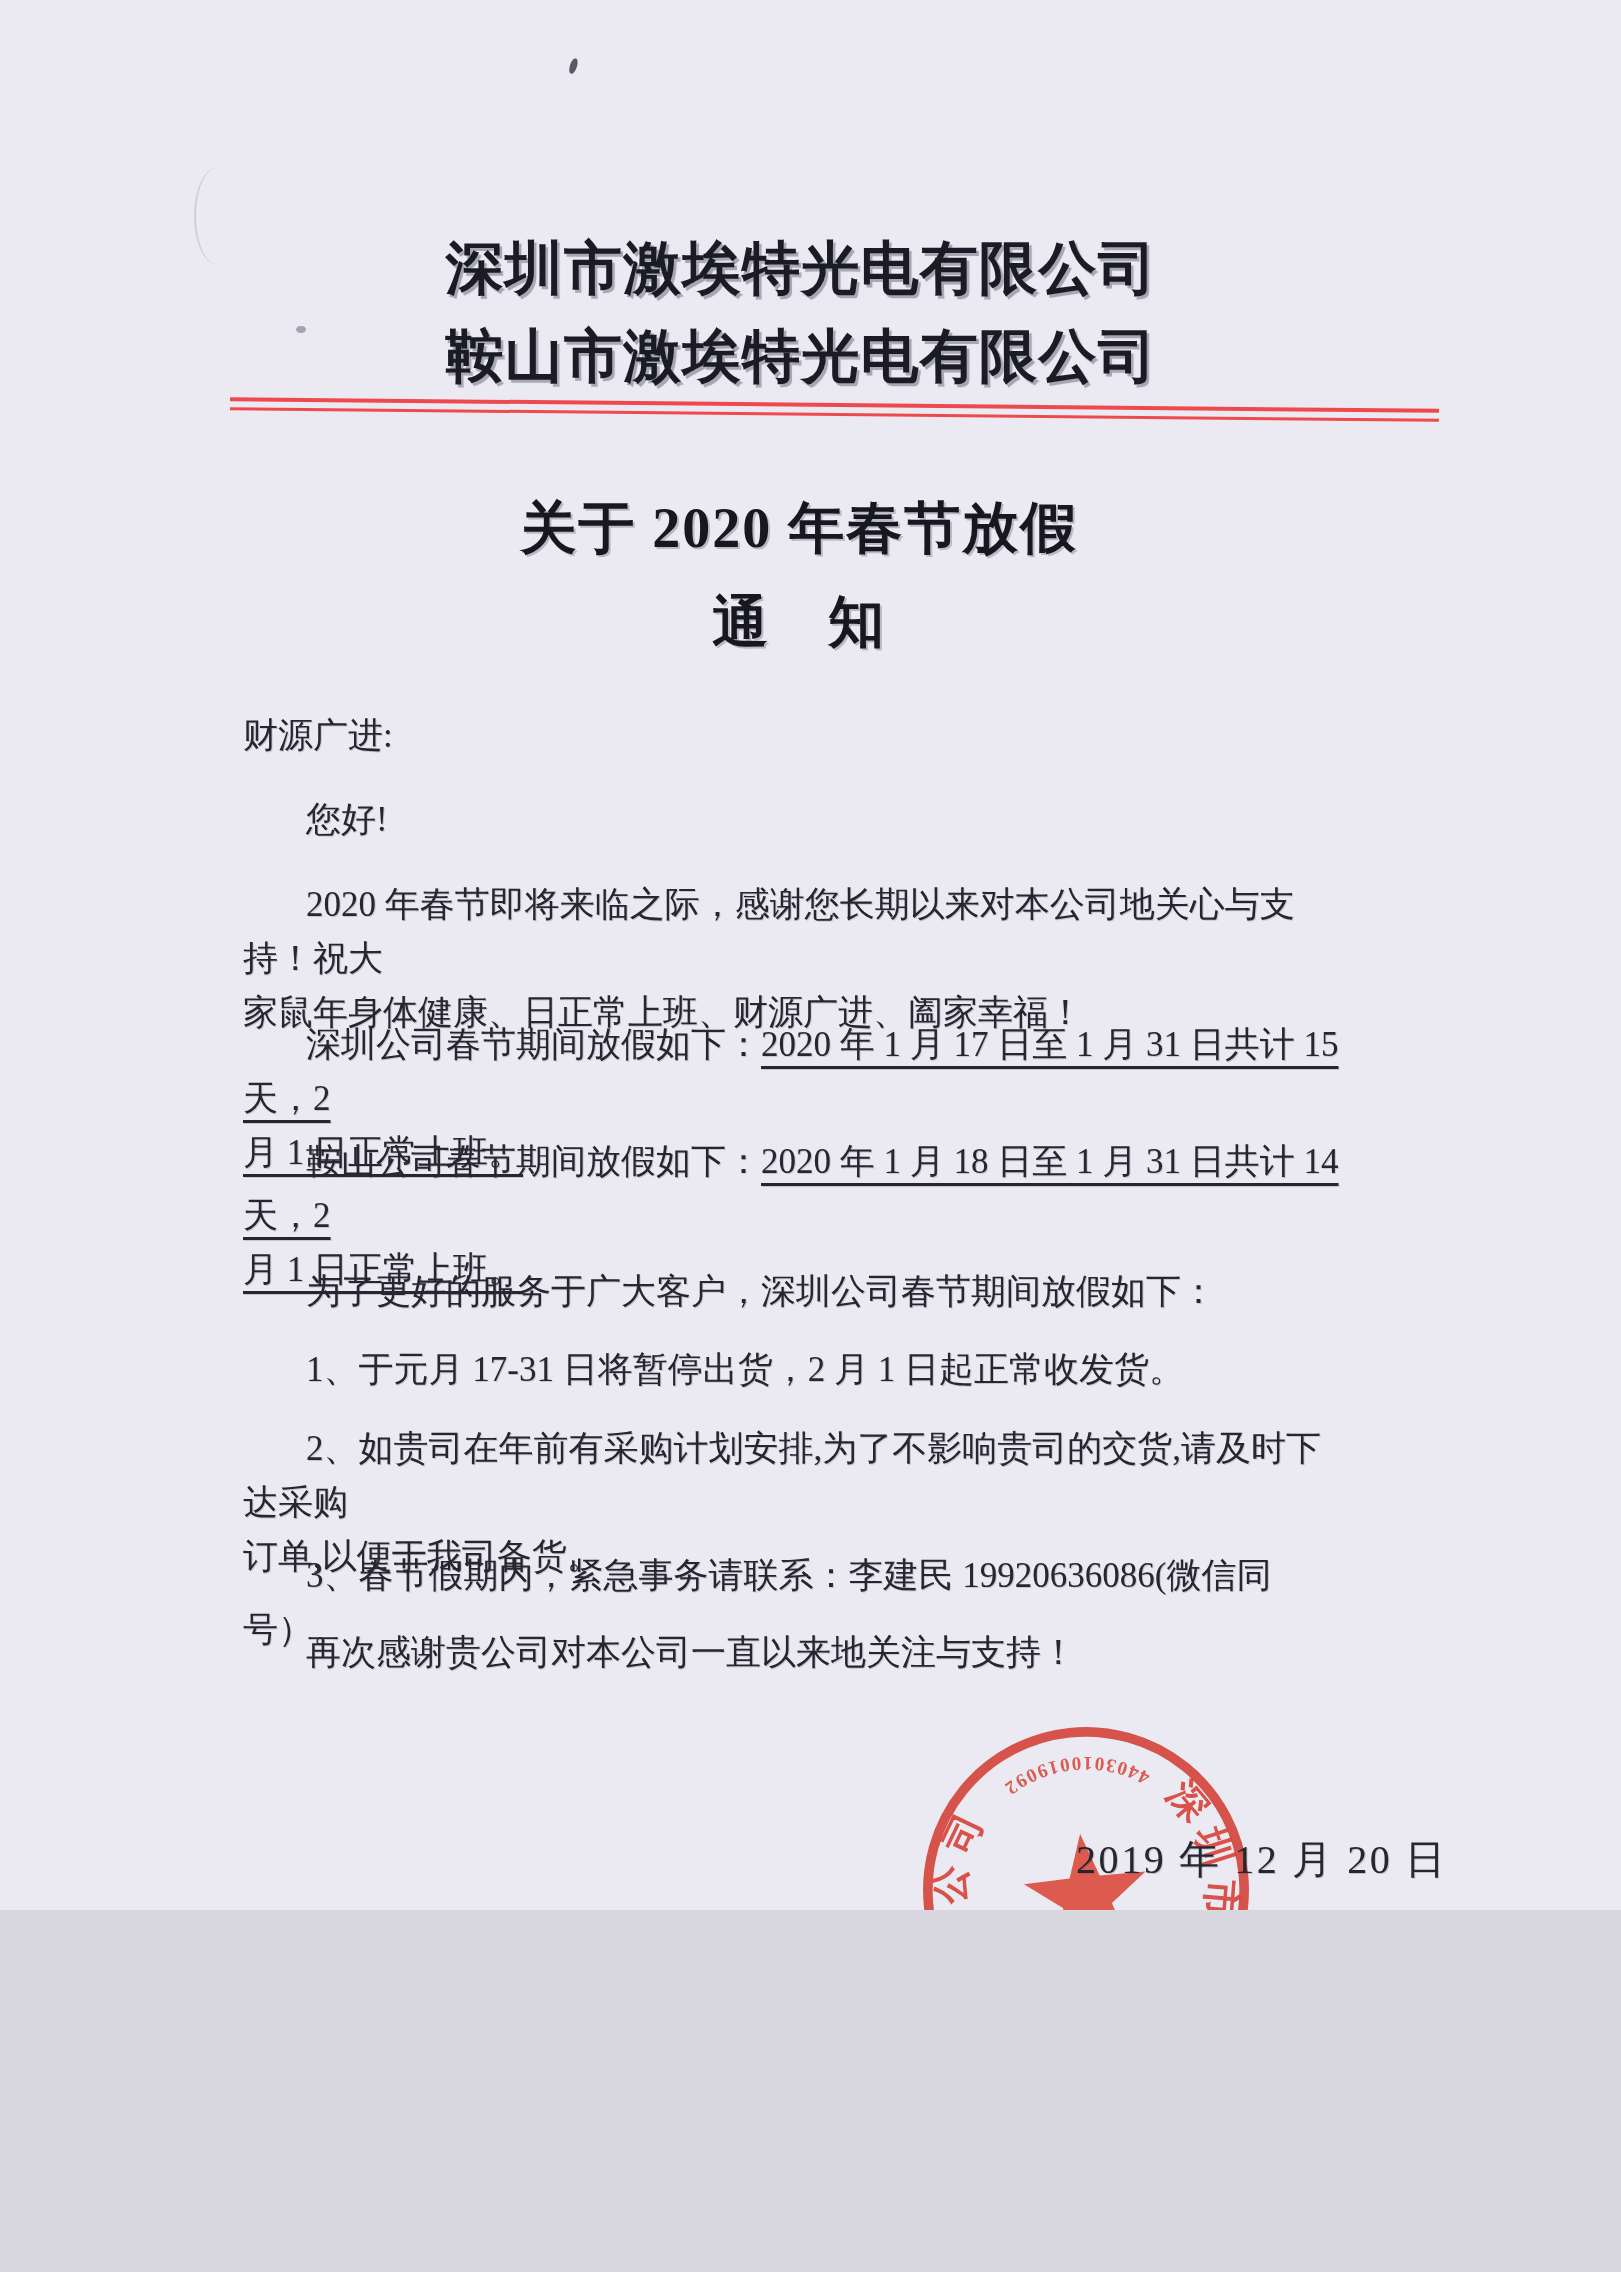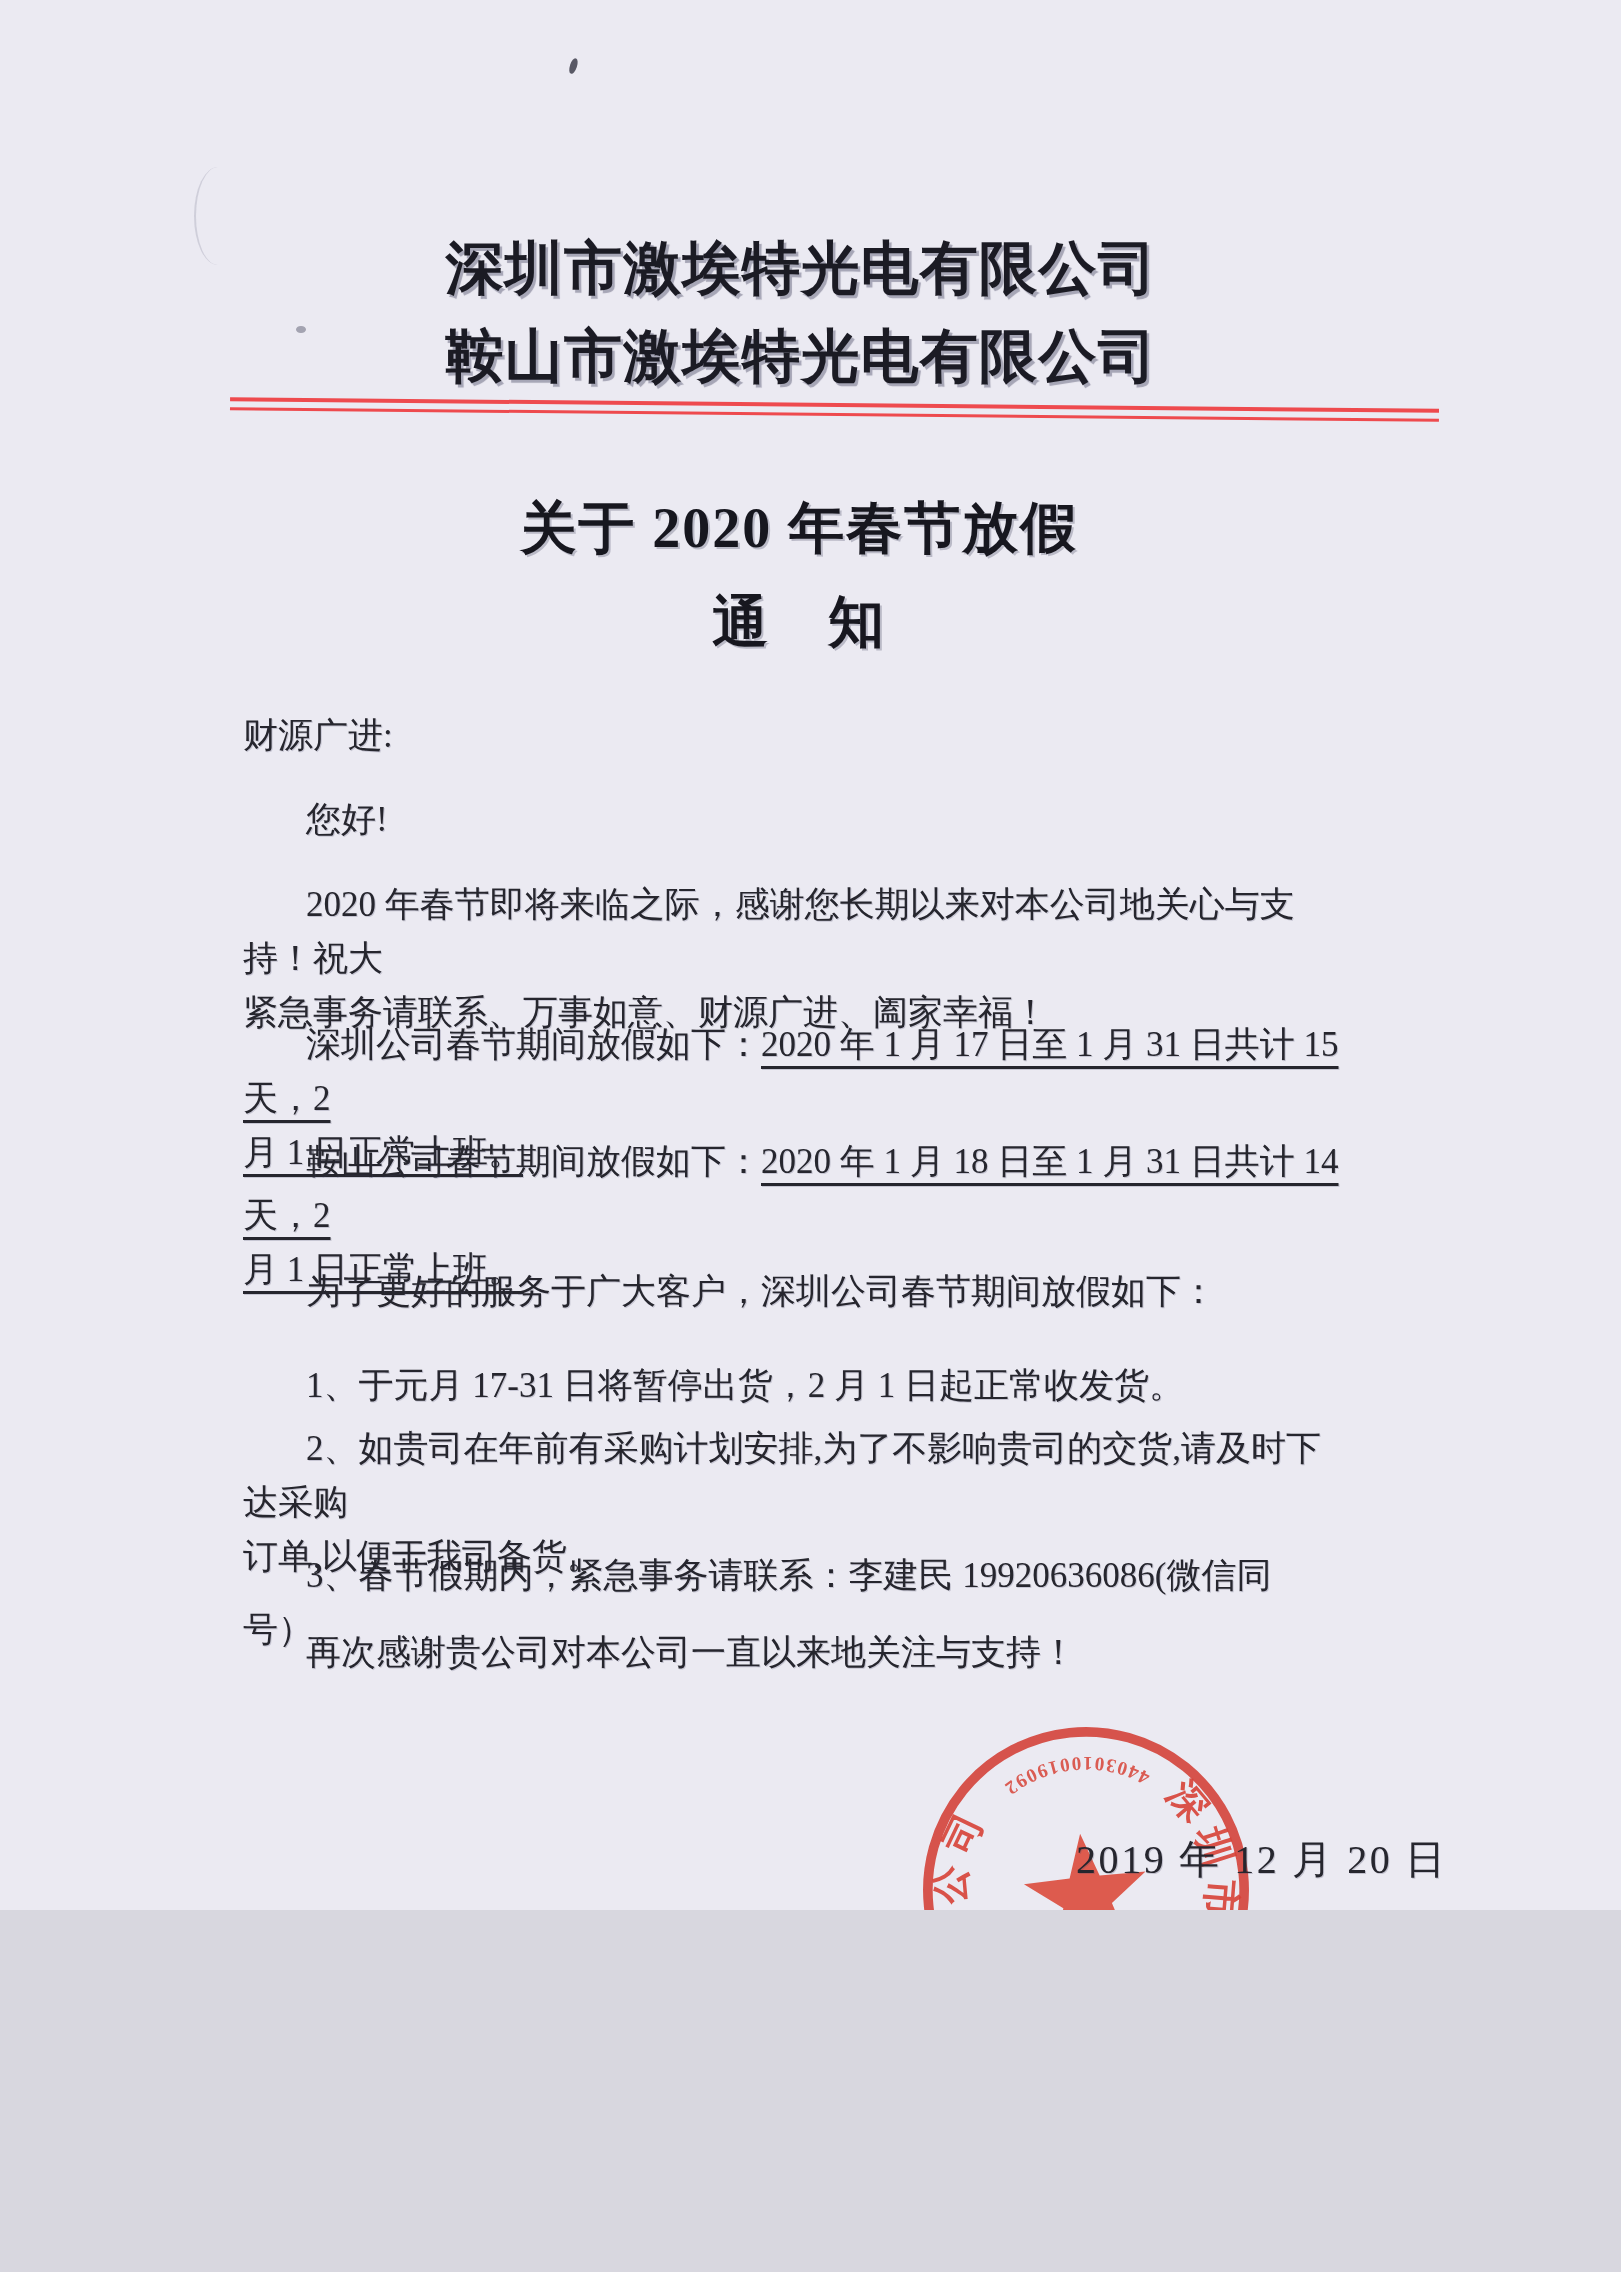--- a/index.html
+++ b/index.html
@@ -55,21 +55,21 @@
     text-decoration:underline;
     text-decoration-thickness:3.3px;
     text-underline-offset:9.8px;
   }
   .p-salutation{top:709px;}
   .p-greeting{top:793px;}
   .p-intro{top:878px;}
   .p-shenzhen{top:1018px;}
   .p-anshan{top:1135px;}
   .p-arrange{top:1265px;}
-  .p-item1{top:1343px;margin-top:16px;}
+  .p-item1{top:1343px;}
   .p-item2{top:1422px;}
   .p-item3{top:1549px;}
   .p-closing{top:1626px;}
   
   .date-line{
     position:absolute;left:1076px;top:1832px;
     font-size:40px;letter-spacing:2.6px;
     color:#26262e;z-index:3;white-space:nowrap;
     text-shadow:1px 1px 0 rgba(70,70,100,0.25);
   }
@@ -109,21 +109,21 @@
 
   <div class="red-divider"></div>
 
   <div class="notice-title title-1">关于 2020 年春节放假</div>
   <div class="notice-title title-2">通　知</div>
 
   <div class="para p-salutation">财源广进:</div>
 
   <div class="para p-greeting indent">您好!</div>
 
-  <div class="para p-intro indent"><span>2020 年春节即将来临之际，感谢您长期以来对本公司地关心与支持！祝大</span><br><span>紧急事务请联系、万事如意、财源广进、阖家幸福！</span></div>
+  <div class="para p-intro indent"><span>2020 年春节即将来临之际，感谢您长期以来对本公司地关心与支持！祝大</span><br><span>家鼠年身体健康、日正常上班、财源广进、阖家幸福！</span></div>
 
   <div class="para p-shenzhen indent"><span>深圳公司春节期间放假如下：</span><span class="ul">2020 年 1 月 17 日至 1 月 31 日共计 15 天，2</span><br><span class="ul">月 1 日正常上班。</span></div>
 
   <div class="para p-anshan indent"><span>鞍山公司春节期间放假如下：</span><span class="ul">2020 年 1 月 18 日至 1 月 31 日共计 14 天，2</span><br><span class="ul">月 1 日正常上班。</span></div>
 
   <div class="para p-arrange indent">为了更好的服务于广大客户，深圳公司春节期间放假如下：</div>
 
   <div class="para p-item1 indent">1、于元月 17-31 日将暂停出货，2 月 1 日起正常收发货。</div>
 
   <div class="para p-item2 indent"><span>2、如贵司在年前有采购计划安排,为了不影响贵司的交货,请及时下达采购</span><br><span>订单,以便于我司备货。</span></div>

